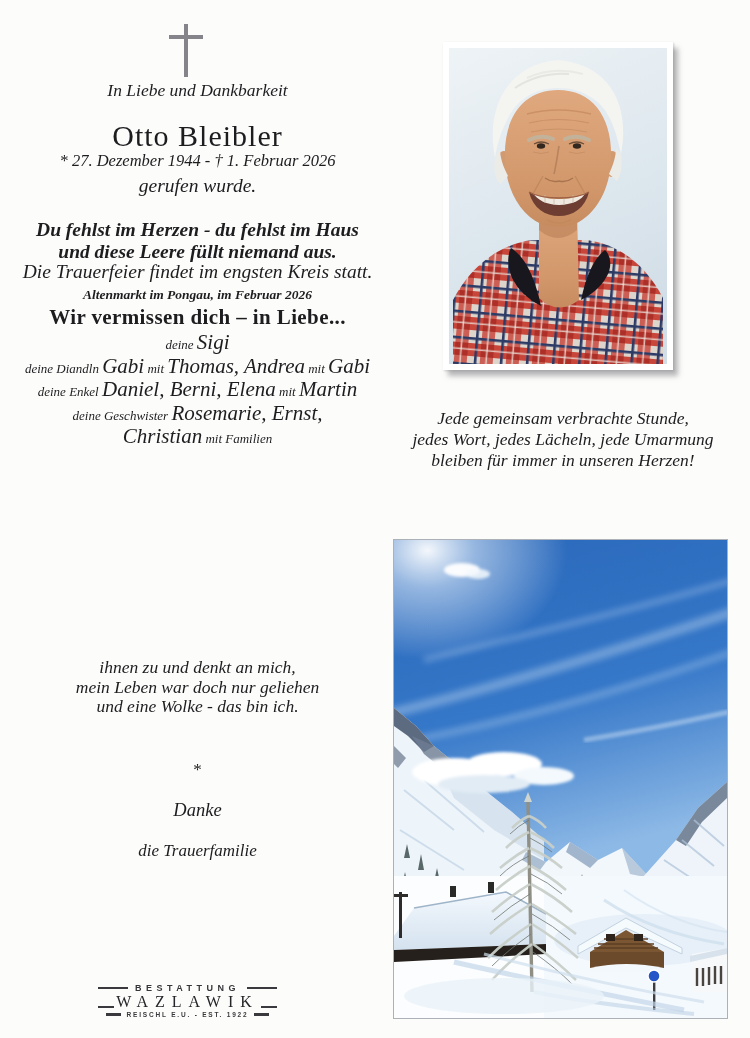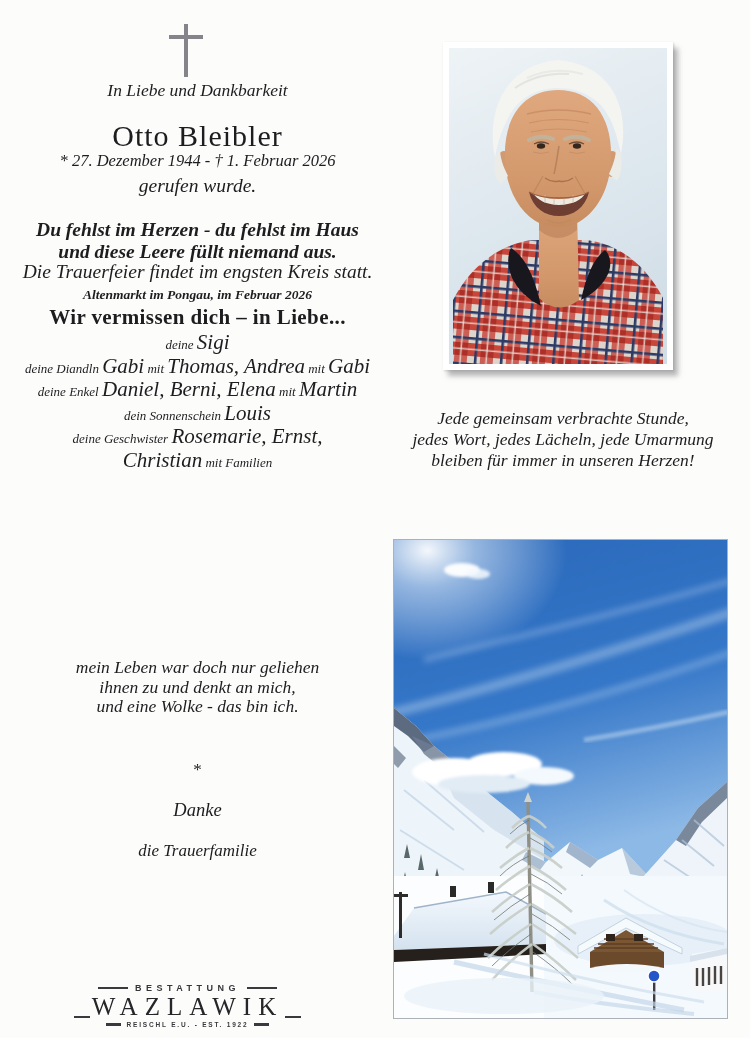--- a/index.html
+++ b/index.html
@@ -55,21 +55,21 @@
 
   
   .logo{left:70px;top:983px;width:235px;}
   .logo-row{display:flex;align-items:center;justify-content:center;}
   .logo-type{
     font-family:"Liberation Sans","DejaVu Sans",sans-serif;
     font-size:9px;font-weight:700;letter-spacing:4.5px;color:#36363a;
     margin:0 7px;white-space:nowrap;
   }
   .logo-name{
-    font-size:25px;letter-spacing:7px;color:#26262a;
+    font-size:16px;letter-spacing:7px;color:#26262a;
     margin:0 2px;white-space:nowrap;
   }
   .logo-sub{
     font-family:"Liberation Sans","DejaVu Sans",sans-serif;
     font-size:6.5px;font-weight:700;letter-spacing:1.8px;color:#3a3a3e;
     margin:0 6px;white-space:nowrap;
   }
   .dash-thin{width:30px;height:2px;background:#3a3a3e;}
   .dash-thick{width:15px;height:3.5px;background:#3a3a3e;}
   .base-rule{width:16px;height:2px;background:#3a3a3e;align-self:flex-end;margin-bottom:3px;}
@@ -97,28 +97,27 @@
 </div>
 
 <div class="abs leftcol service center">Die Trauerfeier findet im engsten Kreis statt.</div>
 <div class="abs leftcol placedate center">Altenmarkt im Pongau, im Februar 2026</div>
 <div class="abs leftcol missing center">Wir vermissen dich – in Liebe...</div>
 
 <div class="abs leftcol family center">
   <div class="family-line"><span class="seg-sm">deine </span><span class="seg-lg">Sigi</span></div>
   <div class="family-line"><span class="seg-sm">deine Diandln </span><span class="seg-lg">Gabi</span><span class="seg-sm"> mit </span><span class="seg-lg">Thomas, Andrea</span><span class="seg-sm"> mit </span><span class="seg-lg">Gabi</span></div>
   <div class="family-line"><span class="seg-sm">deine Enkel </span><span class="seg-lg">Daniel, Berni, Elena</span><span class="seg-sm"> mit </span><span class="seg-lg">Martin</span></div>
-  <div class="family-line"><span class="seg-sm">dein Sonnenschein </span><span class="seg-lg">Louis</span></div>
   <div class="family-line"><span class="seg-sm">deine Geschwister </span><span class="seg-lg">Rosemarie, Ernst,</span></div>
   <div class="family-line"><span class="seg-lg">Christian</span><span class="seg-sm"> mit Familien</span></div>
 </div>
 
 <div class="abs leftcol poem center">
+  <div>ihnen zu und denkt an mich,</div>
   <div>mein Leben war doch nur geliehen</div>
-  <div>ihnen zu und denkt an mich,</div>
   <div>und eine Wolke - das bin ich.</div>
 </div>
 <div class="abs leftcol star center">*</div>
 <div class="abs leftcol danke center">Danke</div>
 <div class="abs leftcol signoff center">die Trauerfamilie</div>
 
 <div class="abs portrait">
   <svg width="218" height="316" viewBox="0 0 218 316" xmlns="http://www.w3.org/2000/svg">
     <defs>
       <linearGradient id="pbg" x1="0" y1="0" x2="0.3" y2="1">

